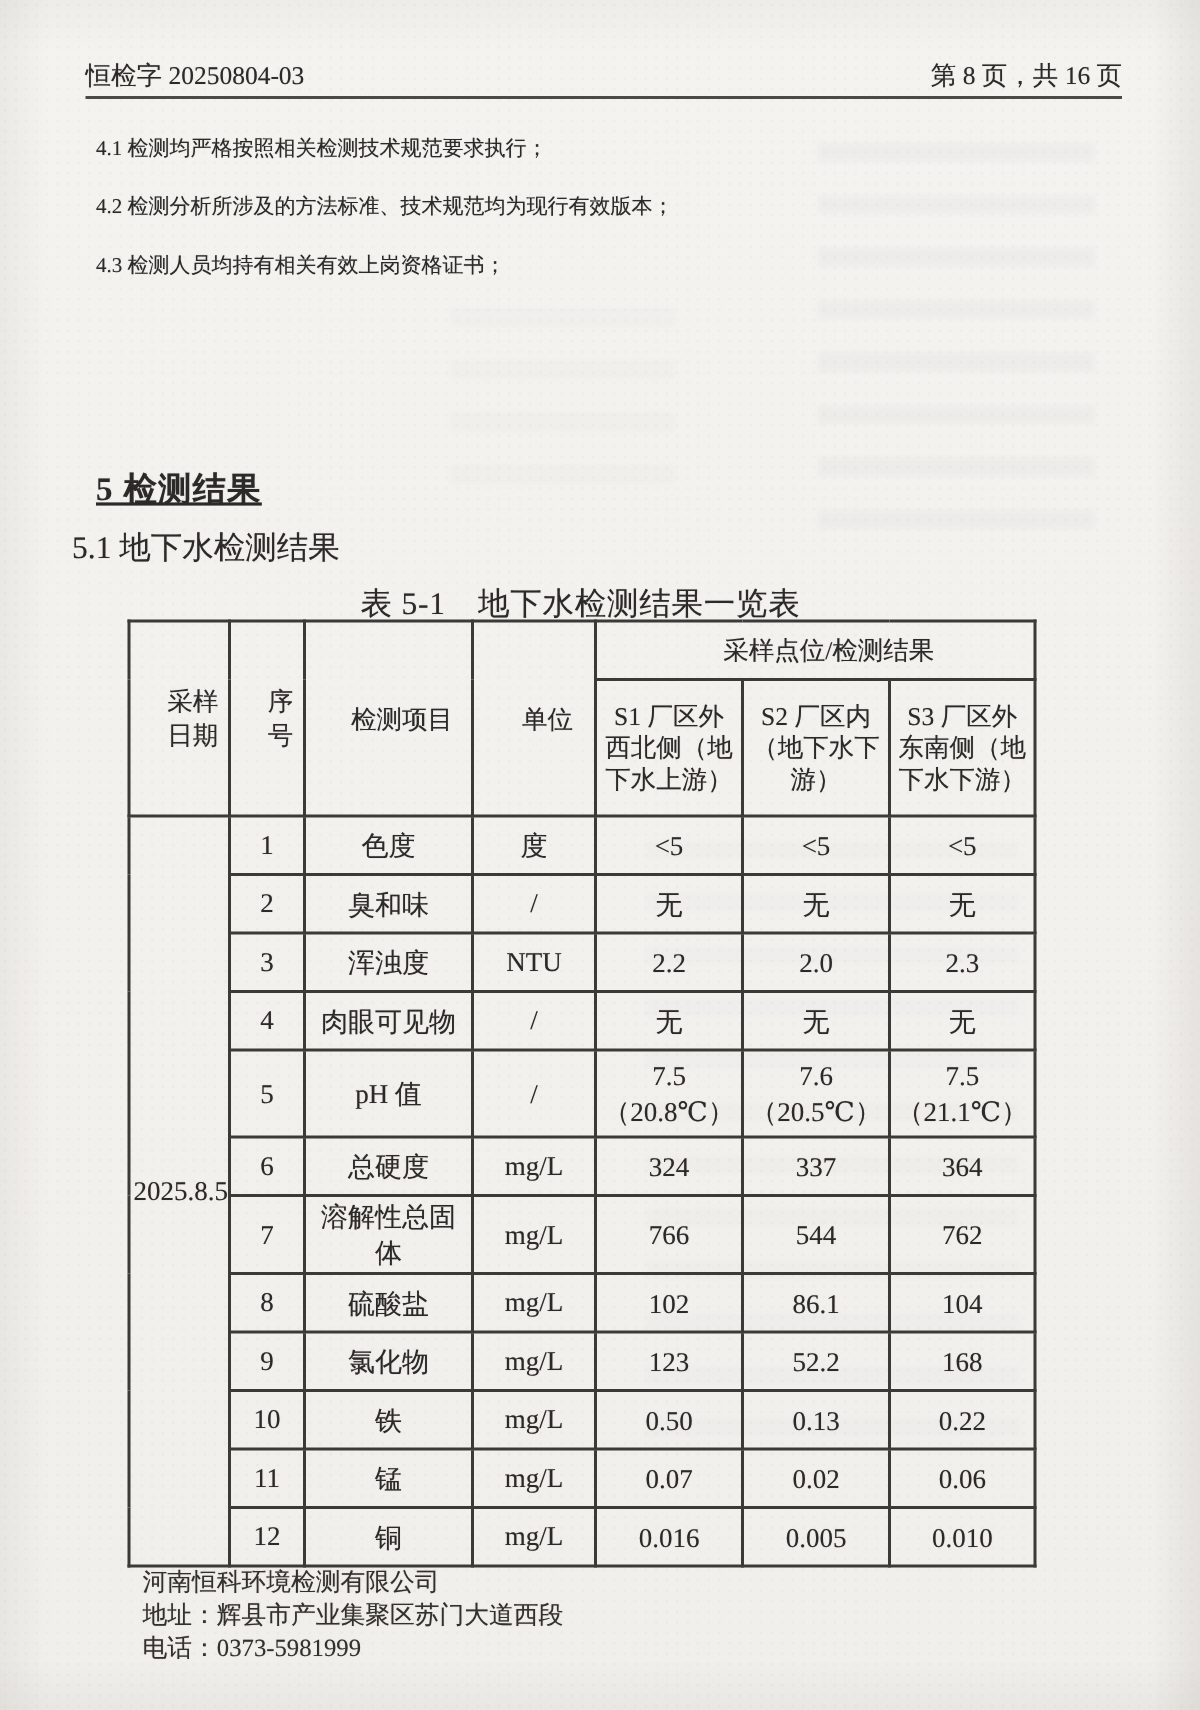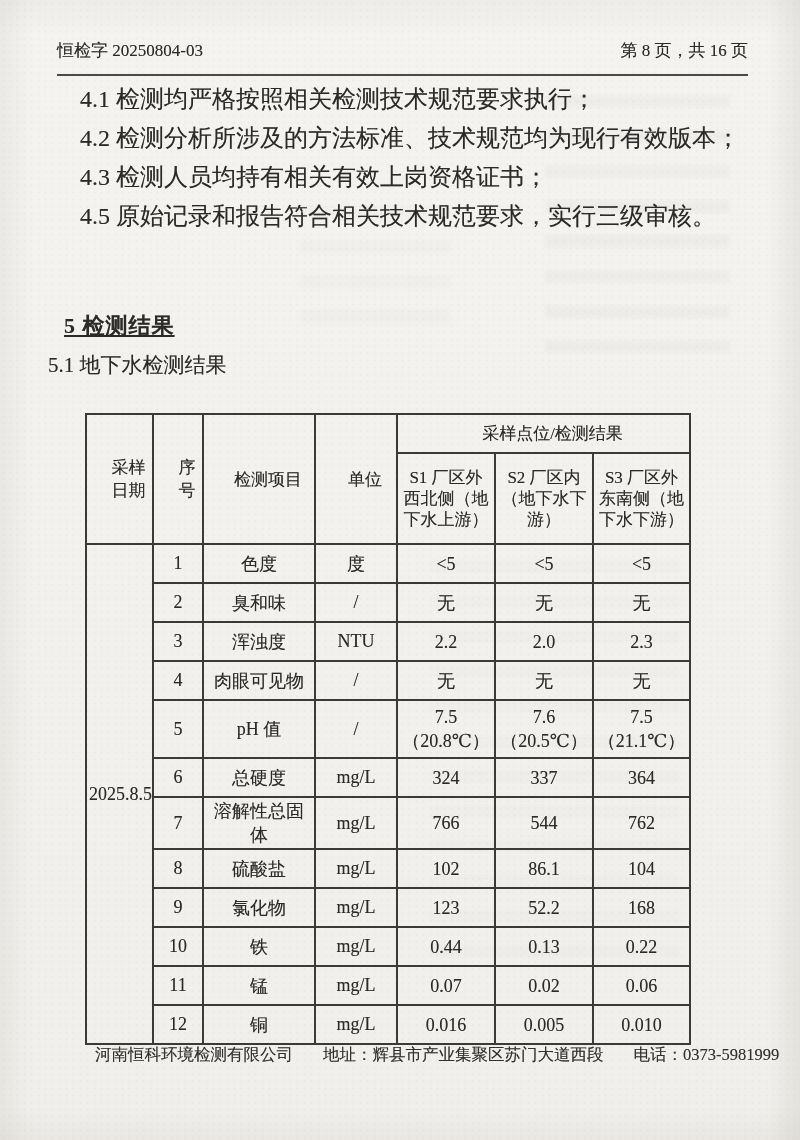--- a/index.html
+++ b/index.html
@@ -22,25 +22,25 @@
   
   .ghost{position:absolute;pointer-events:none;filter:blur(1.4px);}
   .g-lines{background:repeating-linear-gradient(180deg, rgba(128,130,138,.085) 0 13px, transparent 13px 35px);}
   .g1{left:545px;top:95px;width:185px;height:270px;opacity:.55;}
   .g2{left:430px;top:560px;width:250px;height:420px;opacity:.30;}
   .g3{left:300px;top:205px;width:150px;height:120px;opacity:.35;}
 
   .hdr{
     position:absolute;left:57px;top:36px;width:691px;height:26px;
     display:flex;justify-content:space-between;align-items:flex-end;
-    font-size:17px;border-bottom:2px solid #4c4a47;padding-bottom:12px;
+    font-size:17px;border-bottom:2px solid #4c4a47;padding-bottom:2px;
   }
   .clauses{
-    position:absolute;left:80px;top:80px;width:700px;
-    font-size:24px;line-height:39px;text-align:justify;
+    position:absolute;left:64px;top:80px;width:700px;
+    font-size:14px;line-height:39px;text-align:justify;
     line-break:anywhere;overflow-wrap:anywhere;
   }
   .clauses p{margin:0;}
   .h-results{
     position:absolute;left:64px;top:311px;margin:0;
     font-size:22px;font-weight:bold;letter-spacing:1px;text-decoration:underline;
   }
   .h-groundwater{
     position:absolute;left:48px;top:351px;margin:0;
     font-size:21px;font-weight:normal;
@@ -63,21 +63,21 @@
   col.c-item{width:112px;} col.c-unit{width:82px;}
   col.c-s1{width:98px;}    col.c-s2{width:98px;}   col.c-s3{width:97px;}
   tr.h1{height:39px;} tr.h1 th{font-size:17px;padding-left:20px;}
   tr.h2{height:65px;} tr.h2 th{font-size:17px;line-height:21px;padding:13px 3px;}
   tbody tr{height:39px;}
   tbody tr.tall{height:58px;}
   td.res{white-space:pre-line;line-height:24px;}
   td.c-date-cell{font-size:18px;}
   .ftr{
     position:absolute;left:95px;top:1044px;width:660px;
-    font-size:16.5px;color:#33312e;display:flex;
+    font-size:16.5px;color:#33312e;display:flex;flex-direction:column;
   }
   .ftr span{margin-right:30px;white-space:nowrap;}
   .ftr span:last-child{margin-right:12px;}
 </style>
 </head>
 <body>
 
 <div class="page">
 
   <div class="ghost g-lines g1"></div>
@@ -86,26 +86,26 @@
 
   <div class="hdr">
     <span>恒检字 20250804-03</span>
     <span>第 8 页，共 16 页</span>
   </div>
 
   <div class="clauses">
     <p>4.1 检测均严格按照相关检测技术规范要求执行；</p>
     <p>4.2 检测分析所涉及的方法标准、技术规范均为现行有效版本；</p>
     <p>4.3 检测人员均持有相关有效上岗资格证书；</p>
-    <p>4.5 原始记录和报告符合相关技术规范要求，实行三级审核。</p>
   </div>
 
   <h2 class="h-results">5 检测结果</h2>
   <h3 class="h-groundwater">5.1 地下水检测结果</h3>
 
+  <div class="tbl-caption">表 5-1　地下水检测结果一览表</div>
 
   <table class="results">
     <colgroup>
       <col class="c-date">
         <col class="c-no">
         <col class="c-item">
         <col class="c-unit">
       <col class="c-s1">
         <col class="c-s2">
         <col class="c-s3">
@@ -198,21 +198,21 @@
         <td>氯化物</td>
         <td>mg/L</td>
         <td class="res">123</td>
         <td class="res">52.2</td>
         <td class="res">168</td>
       </tr>
       <tr>
         <td>10</td>
         <td>铁</td>
         <td>mg/L</td>
-        <td class="res">0.44</td>
+        <td class="res">0.50</td>
         <td class="res">0.13</td>
         <td class="res">0.22</td>
       </tr>
       <tr>
         <td>11</td>
         <td>锰</td>
         <td>mg/L</td>
         <td class="res">0.07</td>
         <td class="res">0.02</td>
         <td class="res">0.06</td>

